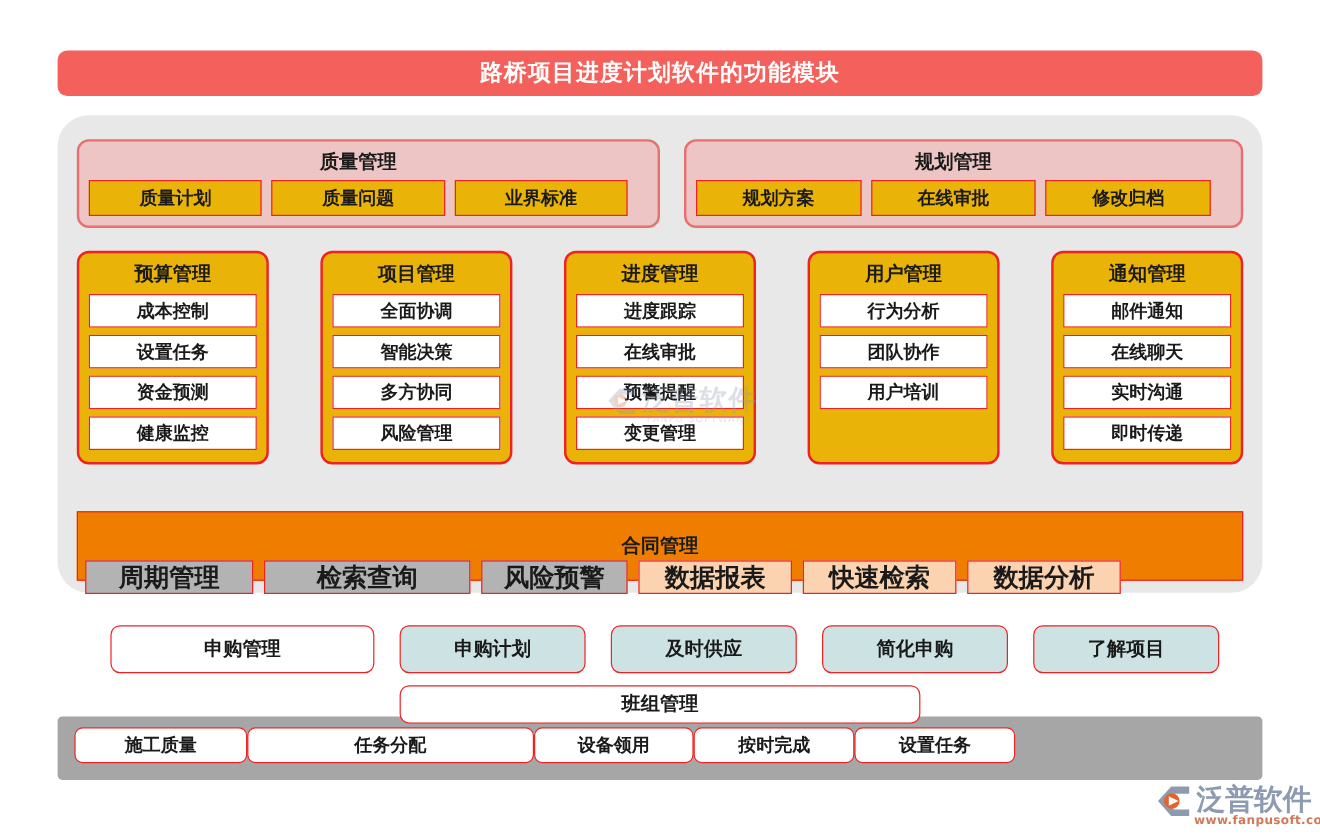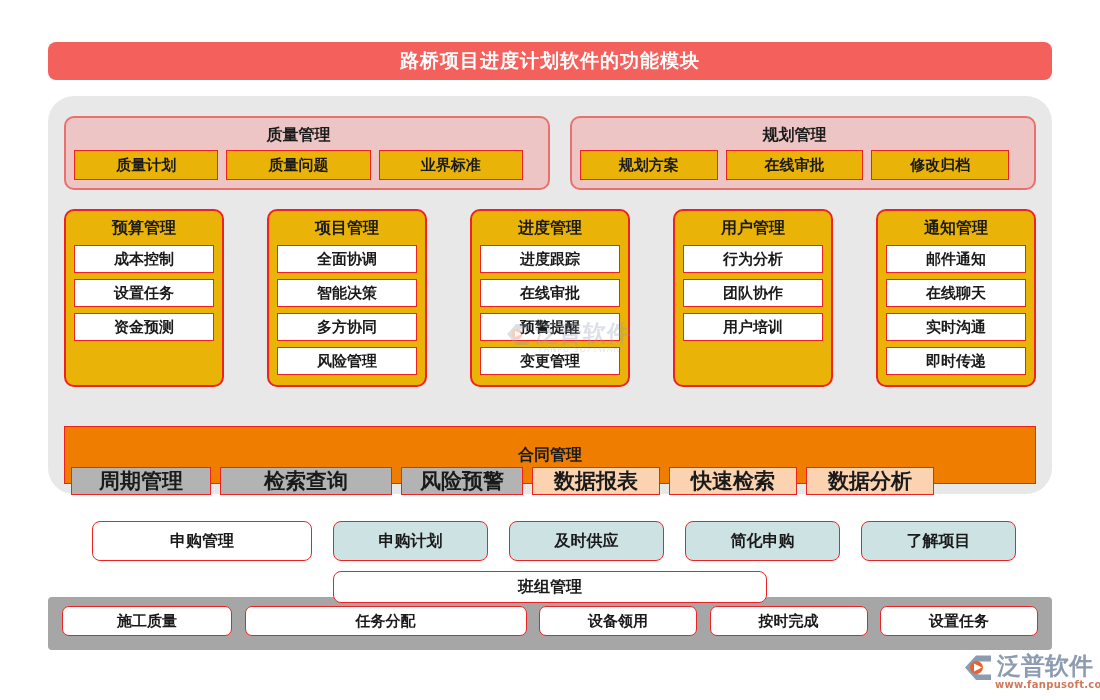--- a/index.html
+++ b/index.html
@@ -216,21 +216,21 @@
     width: 1004px;
     height: 53px;
     background: #a6a6a6;
     border-radius: 4px;
     z-index: 1;
   }
   .bottom-items {
     position: absolute;
     left: 62px;
     top: 606px;
-    width: 976px;
+    width: 784px;
     display: flex;
     justify-content: space-between;
     z-index: 2;
   }
   .bottom-items .pill {
     height: 30px;
     background: #ffffff;
     border: 1.5px solid #ee2222;
     border-radius: 7px;
     display: flex;
@@ -332,20 +332,21 @@
   </div>
 
   <div class="orange-row">
 
     <div class="orange-group">
       <div class="group-title">预算管理</div>
       <div class="orange-items">
         <div class="cell">成本控制</div>
         <div class="cell">设置任务</div>
         <div class="cell">资金预测</div>
+        <div class="cell">健康监控</div>
       </div>
     </div>
 
     <div class="orange-group">
       <div class="group-title">项目管理</div>
       <div class="orange-items">
         <div class="cell">全面协调</div>
         <div class="cell">智能决策</div>
         <div class="cell">多方协同</div>
         <div class="cell">风险管理</div>

